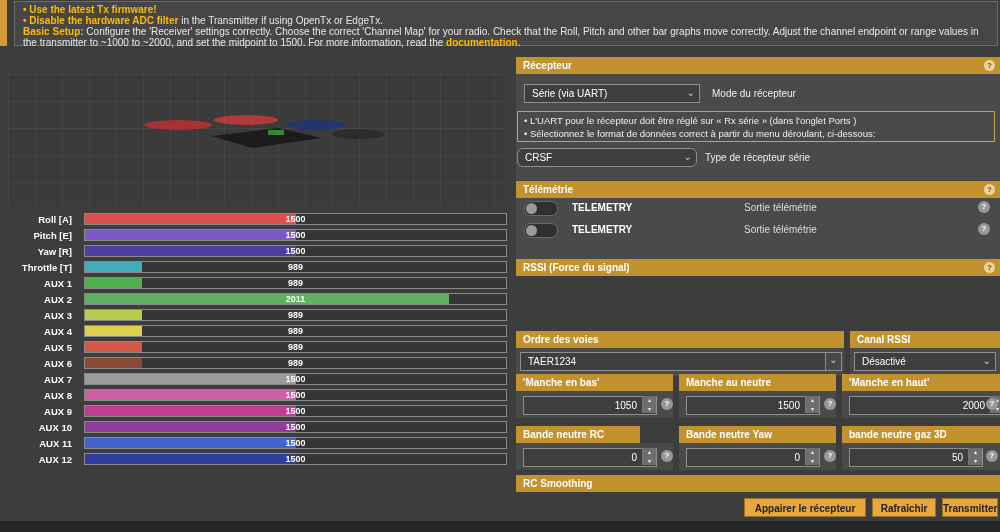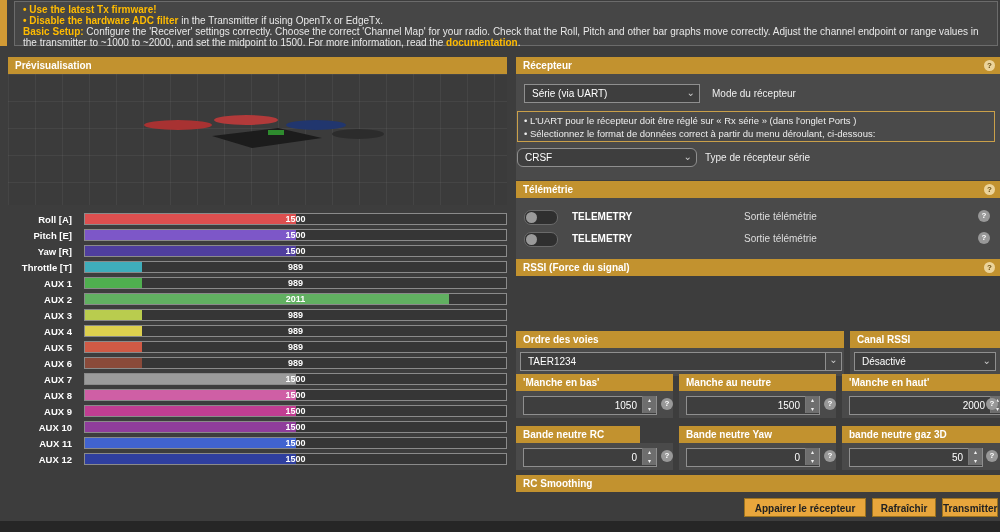--- a/index.html
+++ b/index.html
@@ -81,23 +81,20 @@
 <div id="app">
 
   <div class="edge-strip"></div>
 
   <div class="top-note">
       <div><span class="seg-highlight">• Use the latest Tx firmware!</span></div>
       <div><span class="seg-highlight">• Disable the hardware ADC filter</span><span class="seg-normal"> in the Transmitter if using OpenTx or EdgeTx.</span></div>
       <div><span class="seg-highlight">Basic Setup:</span><span class="seg-normal"> Configure the 'Receiver' settings correctly. Choose the correct 'Channel Map' for your radio. Check that the Roll, Pitch and other bar graphs move correctly. Adjust the channel endpoint or range values in the transmitter to ~1000 to ~2000, and set the midpoint to 1500. For more information, read the </span><span class="seg-link">documentation</span><span class="seg-normal">.</span></div>
     </div>
 
-  <div class="gold-header" style="left:8px;top:57px;width:499px;">
-    <span>Prévisualisation</span>
-  </div>
   <div class="preview-box">
     <svg class="quad" width="280" height="52" viewBox="0 0 280 52">
       <ellipse cx="58" cy="15" rx="34" ry="5" fill="#a83232"></ellipse>
       <ellipse cx="126" cy="10" rx="32" ry="5" fill="#b23a3a"></ellipse>
       <path d="M92 26 L158 18 L202 28 L132 38 Z" fill="#1c1c1c"></path>
       <rect x="148" y="20" width="16" height="5" fill="#2e8b2e"></rect>
       <ellipse cx="196" cy="15" rx="30" ry="5" fill="#21366e"></ellipse>
       <ellipse cx="238" cy="24" rx="26" ry="5" fill="#2c2c2c"></ellipse>
     </svg>
   </div>
@@ -237,21 +234,21 @@
   <div class="select" style="left:517px;top:148px;width:180px;border-radius:6px;">
     <span>CRSF</span>
     <span class="chev">⌄</span>
   </div>
   <div class="field-label" style="left:705px;top:152px;">Type de récepteur série</div>
 
   <div class="gold-header" style="left:516px;top:181px;width:484px;">
     <span>Télémétrie</span>
     <span class="qh">?</span>
   </div>
-  <div class="section-body" style="left:516px;top:198px;width:484px;height:61px;padding-top:9px;box-sizing:border-box;">
+  <div class="section-body" style="left:516px;top:198px;width:484px;height:61px;box-sizing:border-box;">
     <div id="telemetry-rows">
         <div class="tel-row">
           <div class="toggle" style="left: 8px; top: 3px;">
             <div class="knob"></div>
           </div>
           <div class="row-name" style="left: 56px; top: 4px;">TELEMETRY</div>
           <div class="row-desc" style="left: 228px; top: 4px;">Sortie télémétrie</div>
           <span class="q" style="right: 10px; top: 3px; left: auto;">?</span>
         </div>
         <div class="tel-row">

